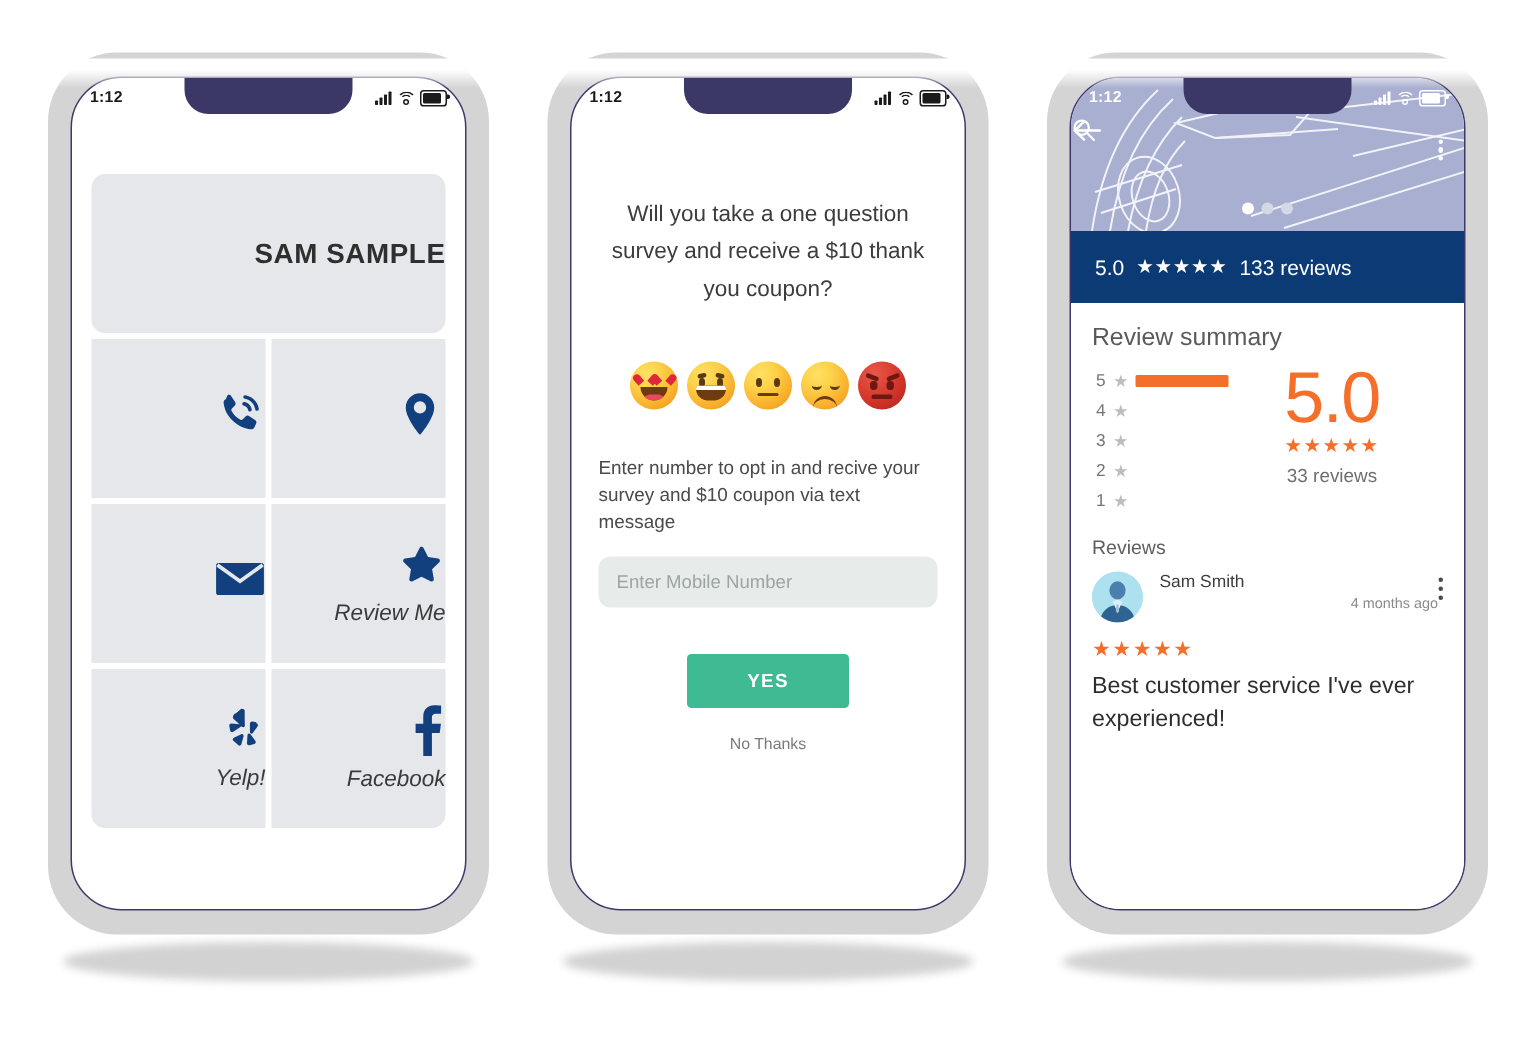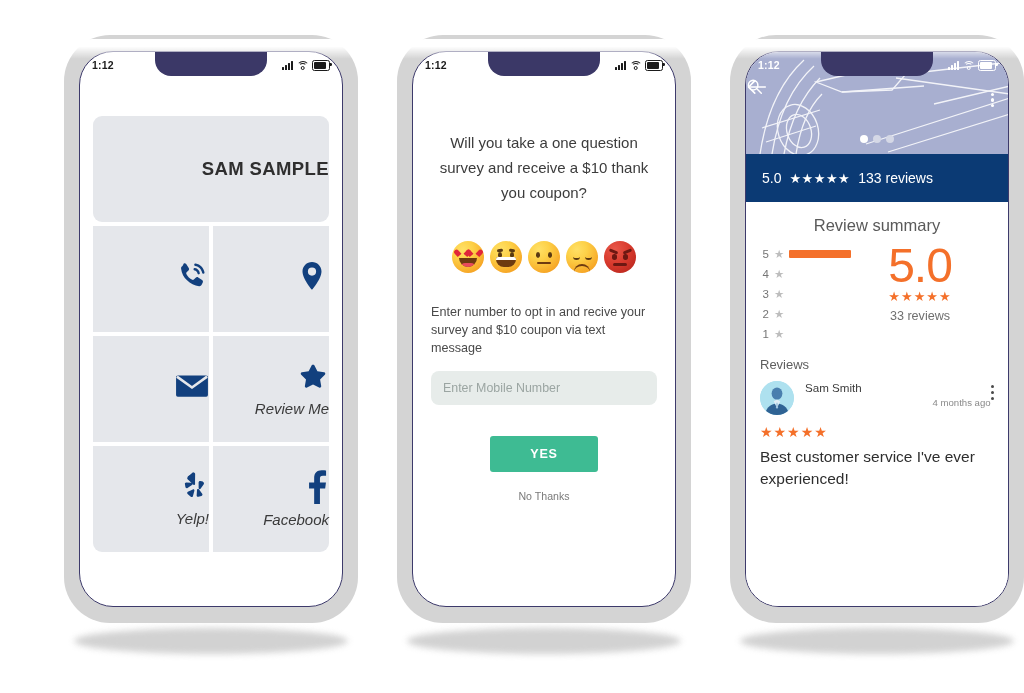--- a/index.html
+++ b/index.html
@@ -4,21 +4,21 @@
 <style>
   html,body{margin:0;padding:0;}
   body{
     width:1024px;height:693px;background:#ffffff;
     font-family:"Liberation Sans","DejaVu Sans",sans-serif;
     overflow:hidden;position:relative;
   }
   .stage{position:absolute;left:0;top:0;width:1024px;height:693px;}
 
   
-  .phone{position:absolute;width:266px;height:615px;margin-left:32px;}
+  .phone{position:absolute;width:266px;height:615px;}
   .phone .shadow{
     position:absolute;left:10px;bottom:-4px;width:274px;height:26px;
     background:#d0d0d0;border-radius:50%;filter:blur(3px);opacity:.95;
   }
   .frame{
     position:absolute;left:0;top:0;width:294px;height:588px;
     background:#d4d4d4;border-radius:46px;
   }
   .frame::after{
     content:"";position:absolute;left:6px;top:4px;width:282px;height:22px;
@@ -127,21 +127,21 @@
     display:flex;align-items:center;justify-content:space-between;padding:0 14px;box-sizing:border-box;z-index:6;}
   .ic-w{color:#ffffff;display:flex;align-items:center;}
   .hero-right{display:flex;align-items:center;gap:8px;}
   .dots{position:absolute;left:50%;transform:translateX(-50%);bottom:11px;display:flex;gap:5px;z-index:6;}
   .dots i{width:8px;height:8px;border-radius:50%;background:#d5d8e6;display:block;}
   .dots i.on{background:#ffffff;}
   .p3-band{position:absolute;left:0;top:102px;right:0;height:48px;background:#0b3a74;
     display:flex;align-items:center;padding-left:16px;color:#fff;font-size:14px;gap:8px;}
   .band-stars{letter-spacing:.5px;font-size:13px;}
   .p3-main{position:absolute;left:0;top:150px;right:0;bottom:0;background:#fff;padding:0 14px;box-sizing:border-box;}
-  .rs-title{text-align:center;font-size:16.5px;color:#5a5a5a;margin-top:14px;}
+  .rs-title{text-align:left;font-size:16.5px;color:#5a5a5a;margin-top:14px;}
   .rs-block{display:flex;margin-top:9px;}
   .bars{width:104px;}
   .bar-row{display:flex;align-items:center;height:20px;gap:5px;}
   .bar-num{font-size:11.5px;color:#757575;width:9px;text-align:right;}
   .bar-star{color:#bdbdbd;font-size:11.5px;}
   .bar-fill{height:8px;background:#f4702a;border-radius:1px;}
   .bar-empty{height:8px;}
   .score-col{flex:1;text-align:center;margin-left:-18px;}
   .score{font-size:48px;line-height:44px;color:#f4702a;font-weight:400;letter-spacing:-1px;}
   .score-stars{color:#f4702a;font-size:13px;letter-spacing:1px;margin-top:1px;}

